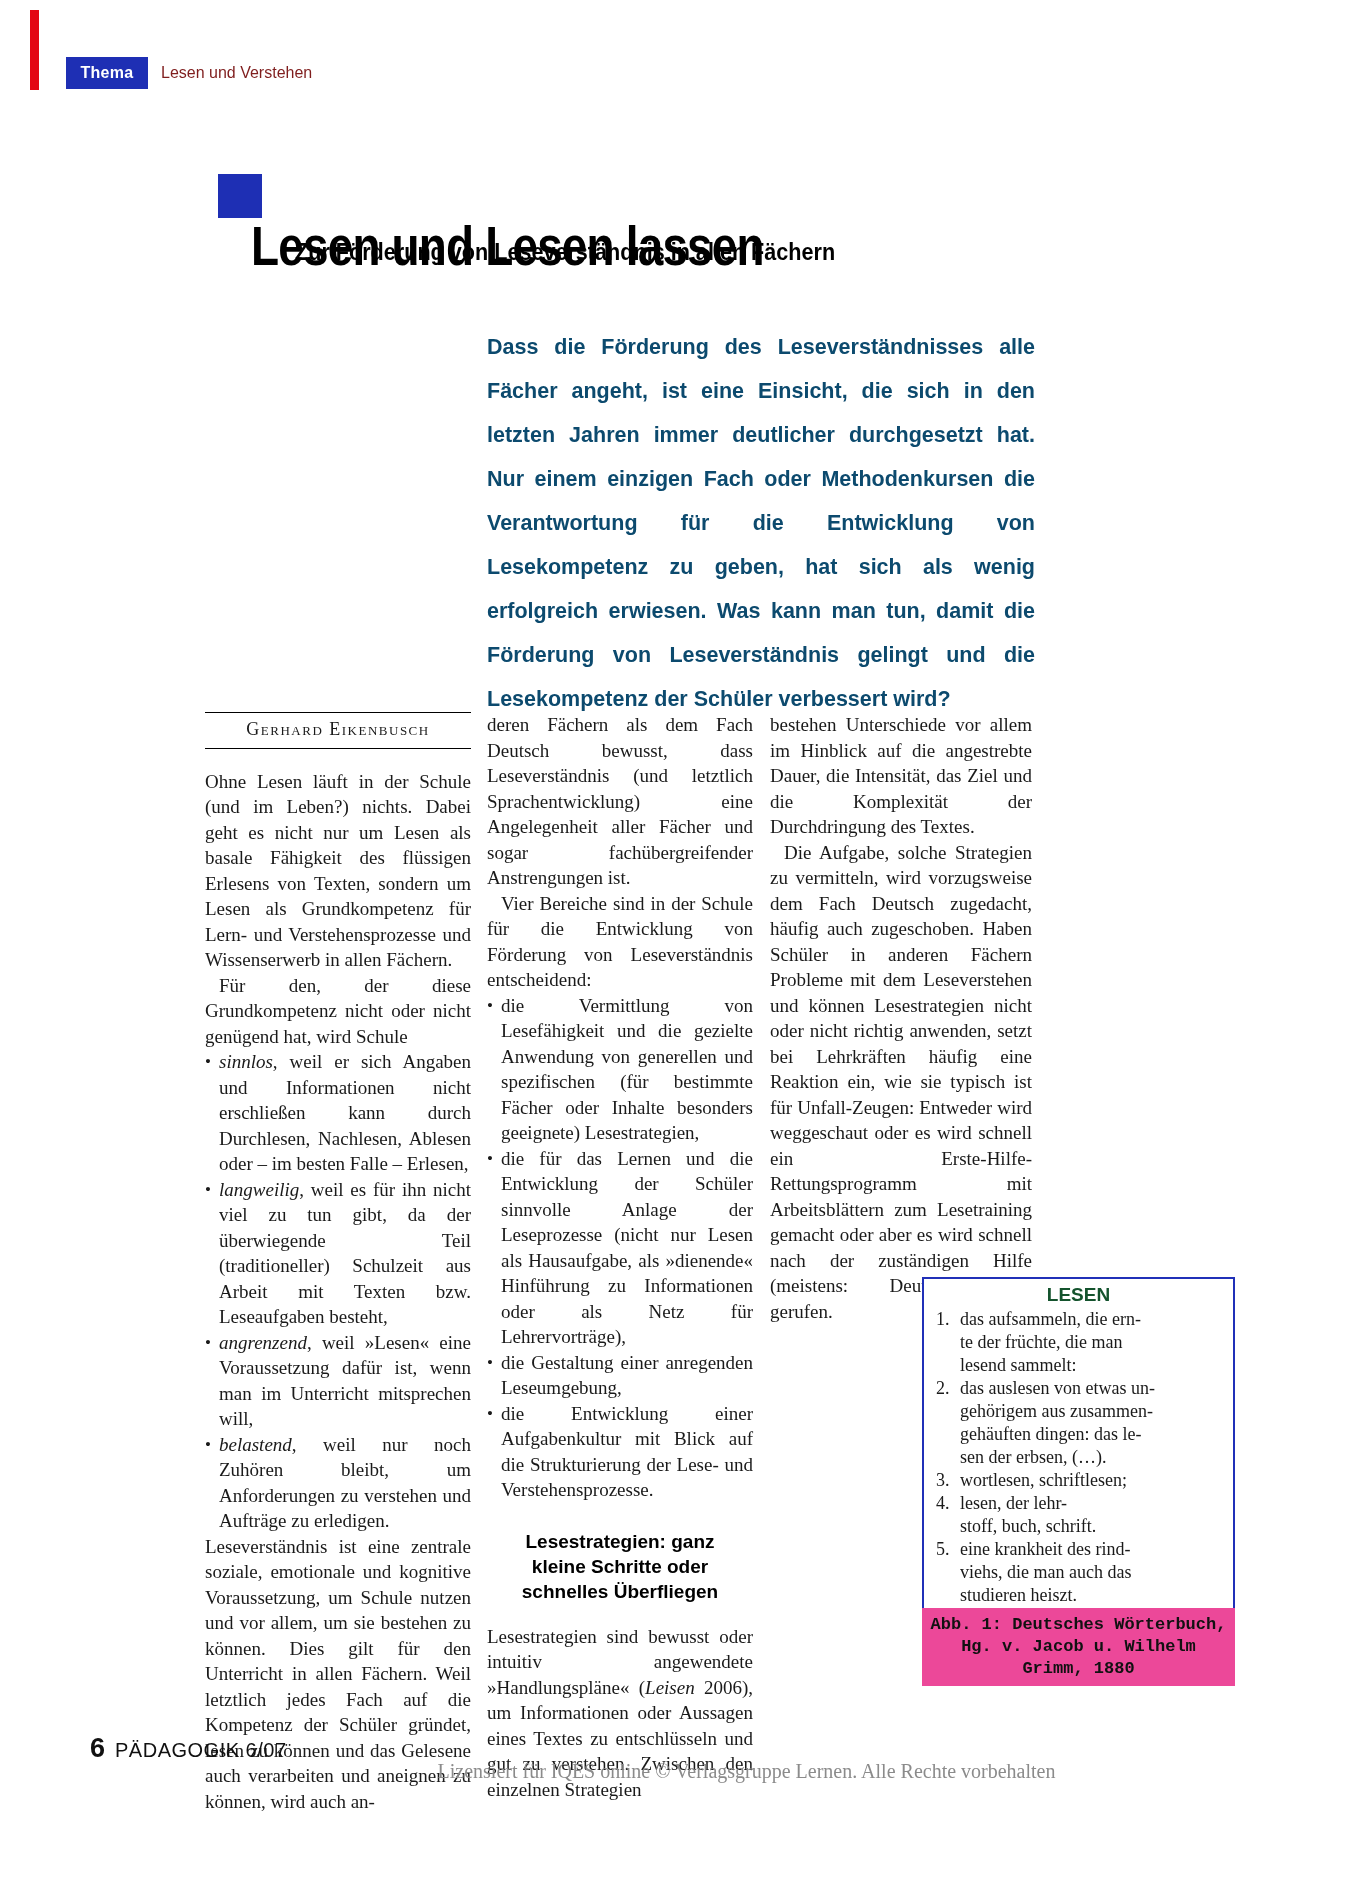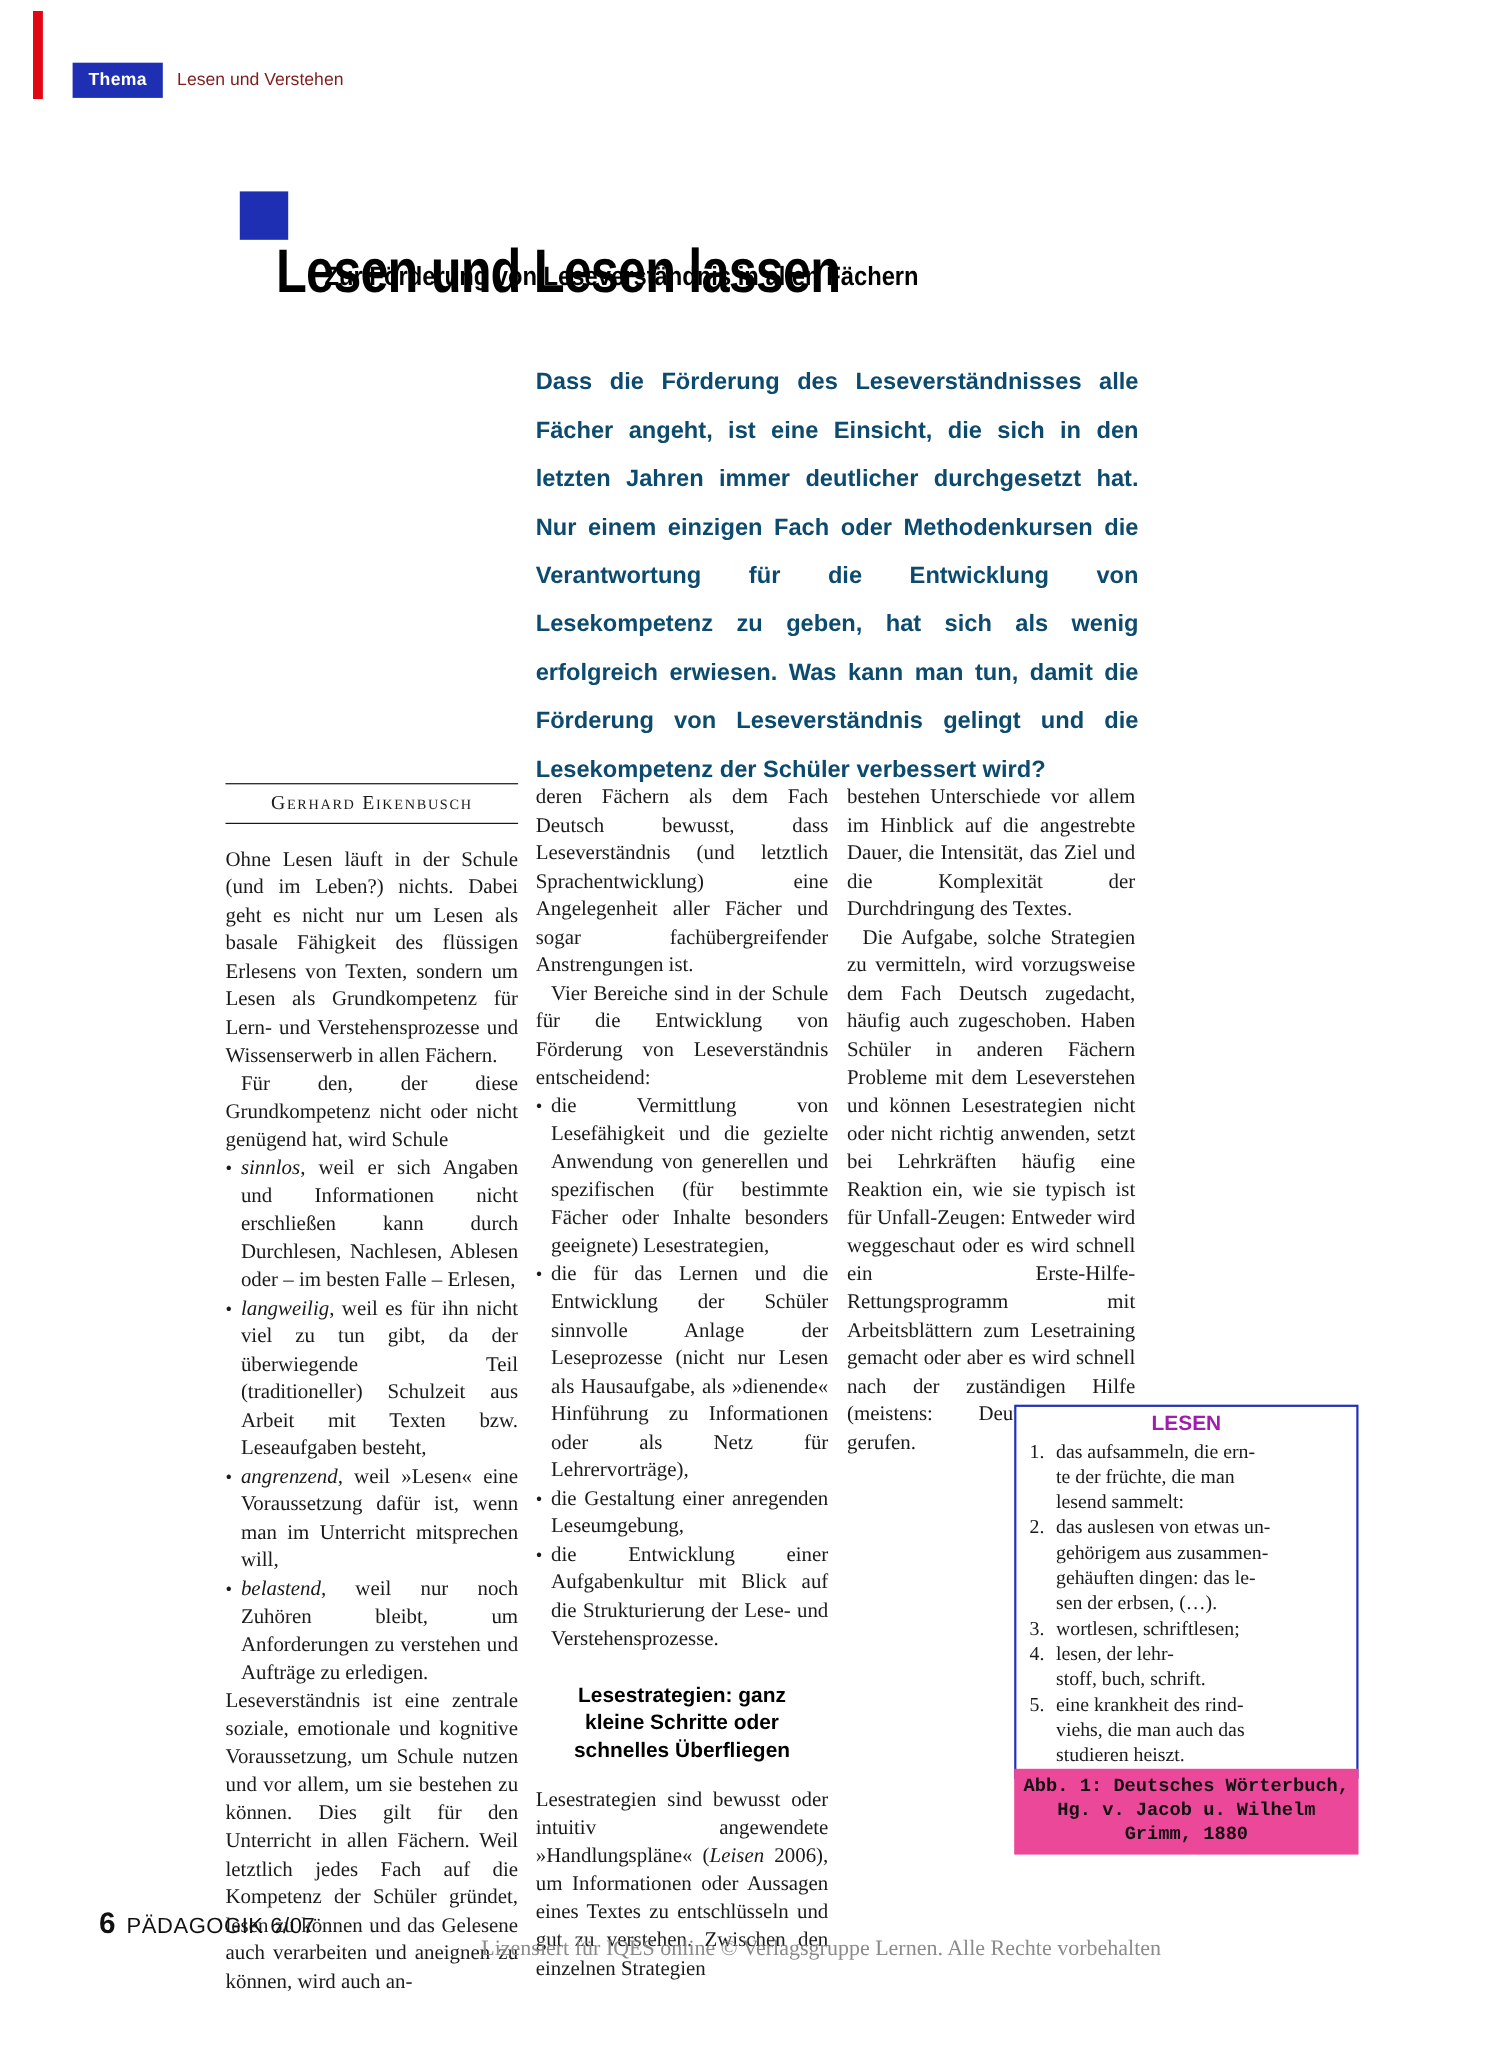--- a/index.html
+++ b/index.html
@@ -40,21 +40,21 @@
   .bullet { display:flex; }
   .dot { flex:none; width:14px; font-size:17px; }
   .btext { flex:1 1 auto; text-align:justify; hyphens:auto; }
   em { font-style:italic; }
   .subheading { font-family:"Liberation Sans", sans-serif; font-weight:bold; font-size:19px;
     line-height:25px; text-align:center; margin:26px 0 20px 0; color:#000; }
   
   .figure-box { position:absolute; left:922px; top:1277px; width:313px; min-height:326px;
     border:2px solid #2030b8; background:#fff; padding:5px 12px 8px 12px; }
   .figure-box-title { font-family:"Liberation Sans", sans-serif; font-weight:bold; font-size:19px;
-    text-align:center; margin-bottom:2px; color:#a21caf; }
+    text-align:center; margin-bottom:2px; color:#14532d; }
   .ditem { display:flex; font-size:18px; line-height:23px; text-align:left; }
   .dnum { flex:none; width:24px; }
   .dtext { flex:1 1 auto; }
   .figure-caption { position:absolute; left:922px; top:1608px; width:313px; background:#ec4899;
     font-family:Liberation Mono, monospace; font-weight:bold; font-size:17px; line-height:22px;
     text-align:center; padding:6px 8px; color:#111; }
   
   .footer-left { position:absolute; left:90px; top:1733px; display:flex; align-items:baseline;
     font-family:"Liberation Sans", sans-serif; color:#111; }
   .page-number { font-size:27px; font-weight:bold; }

